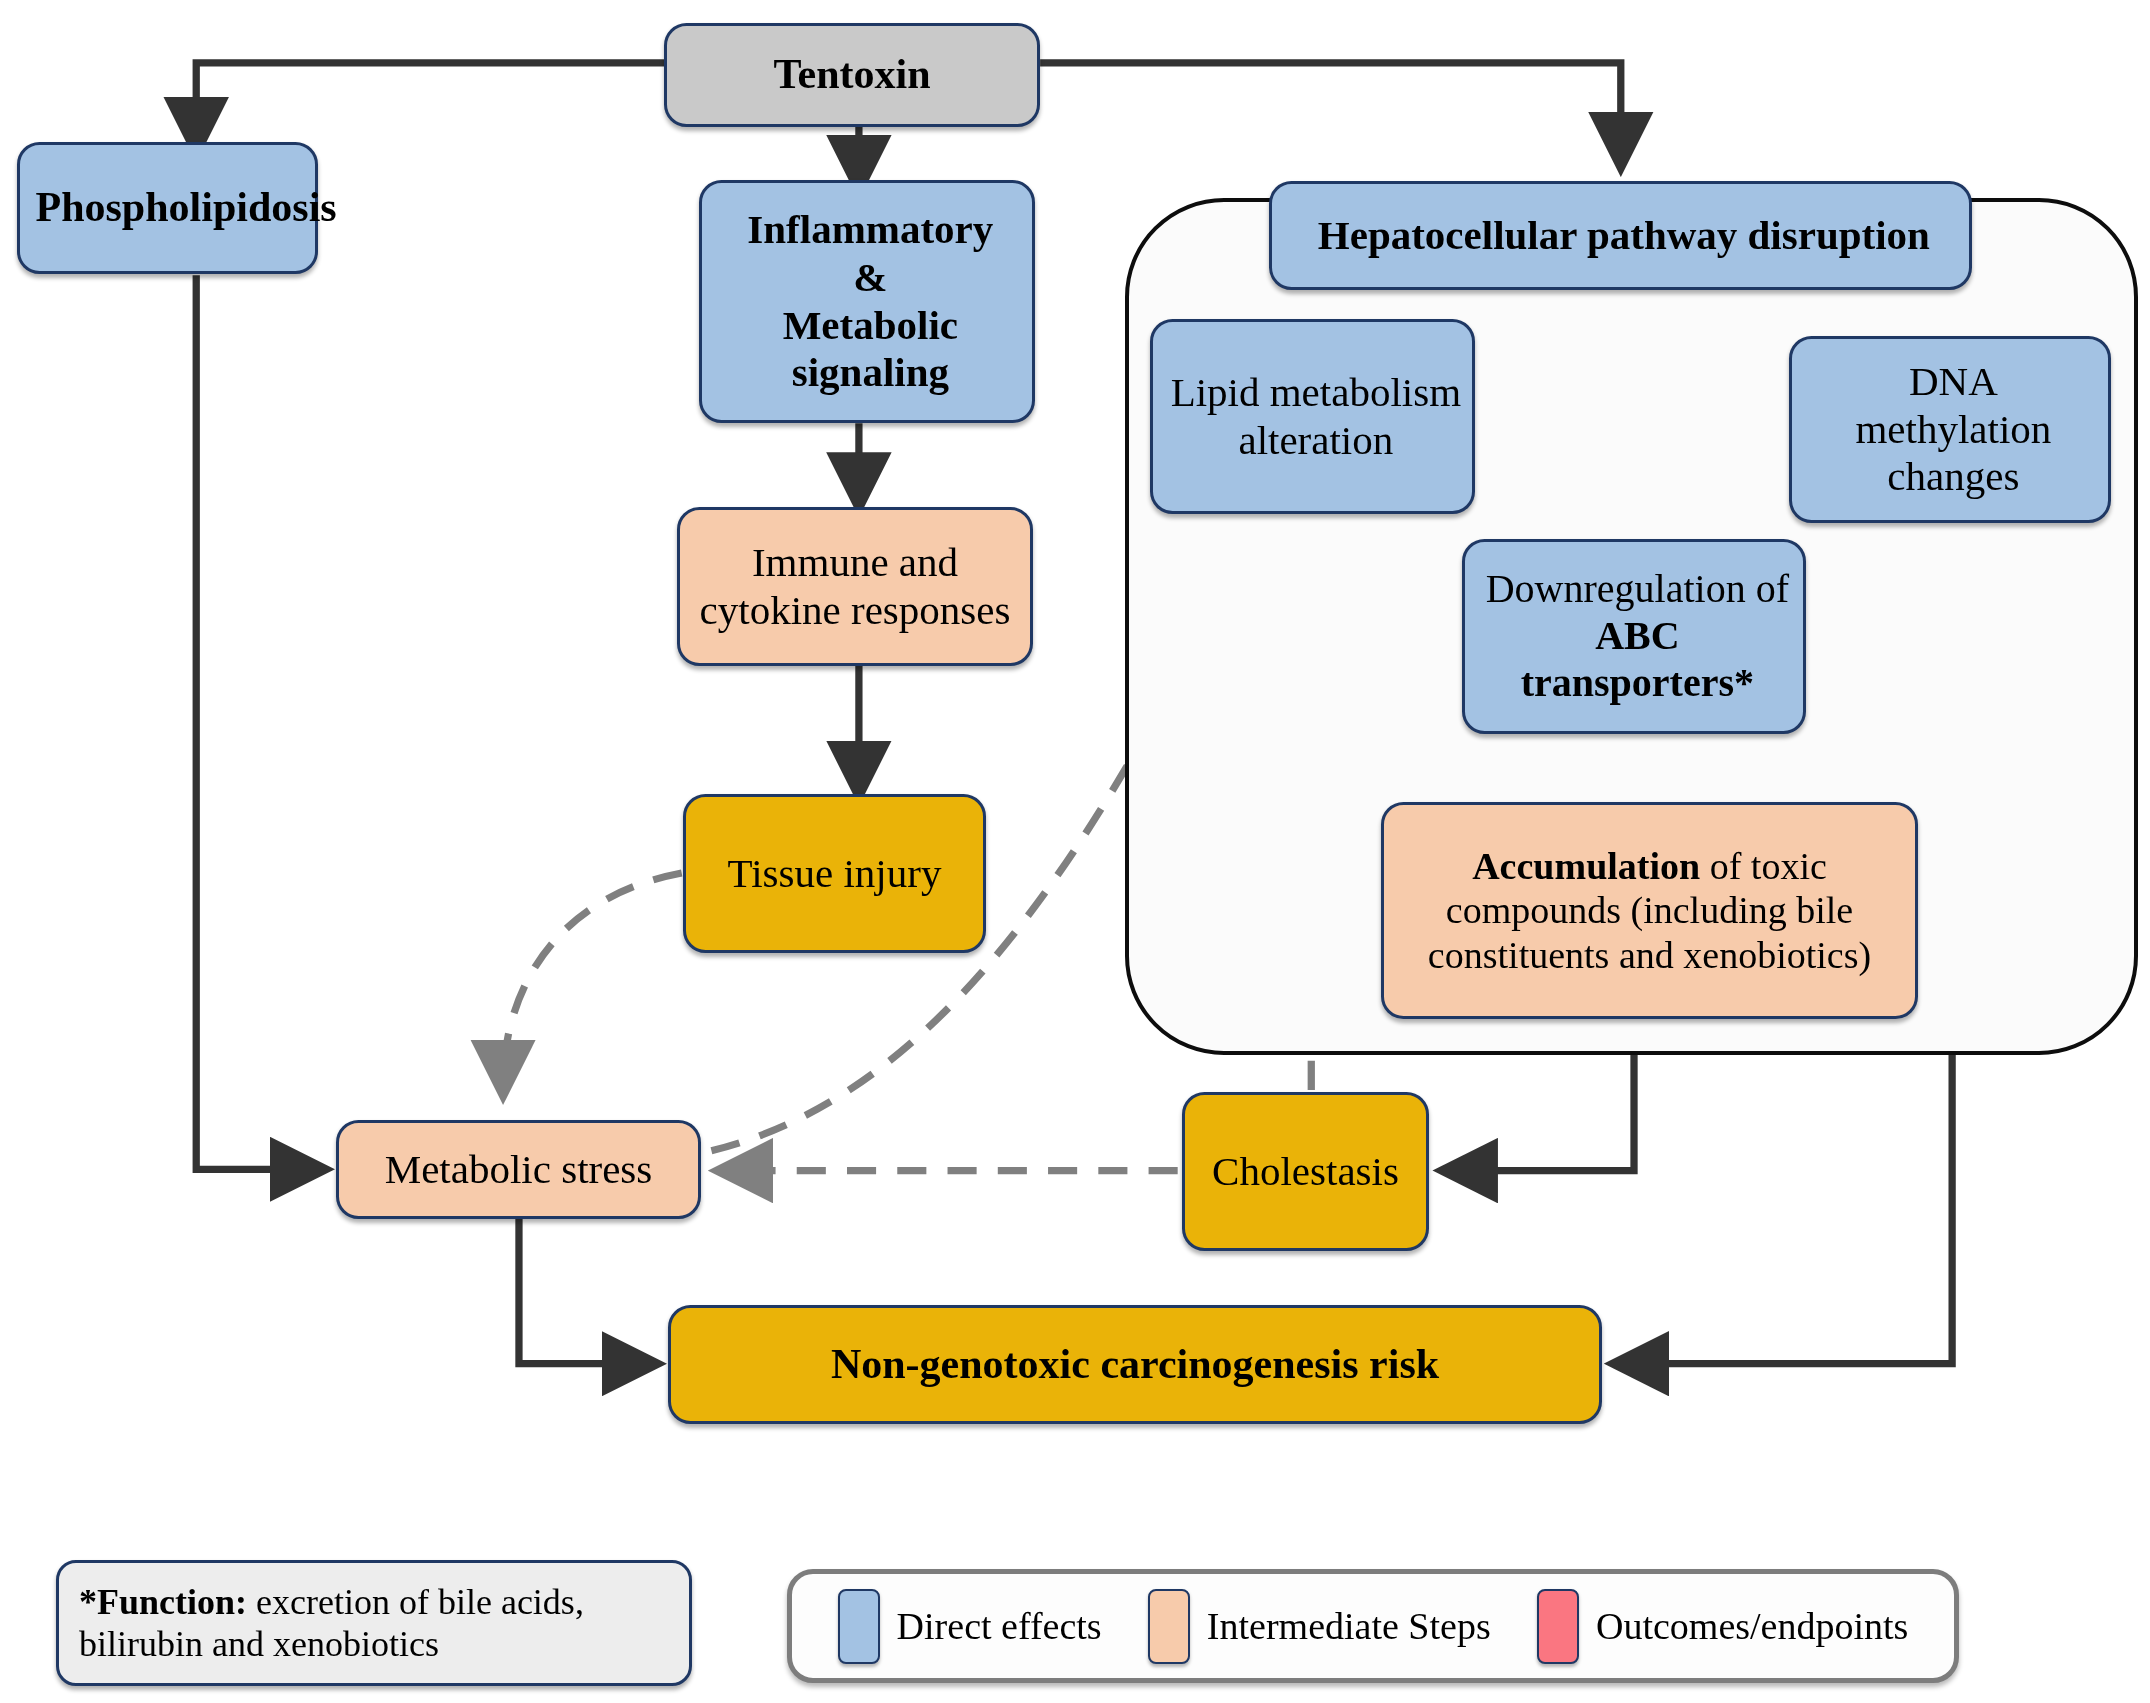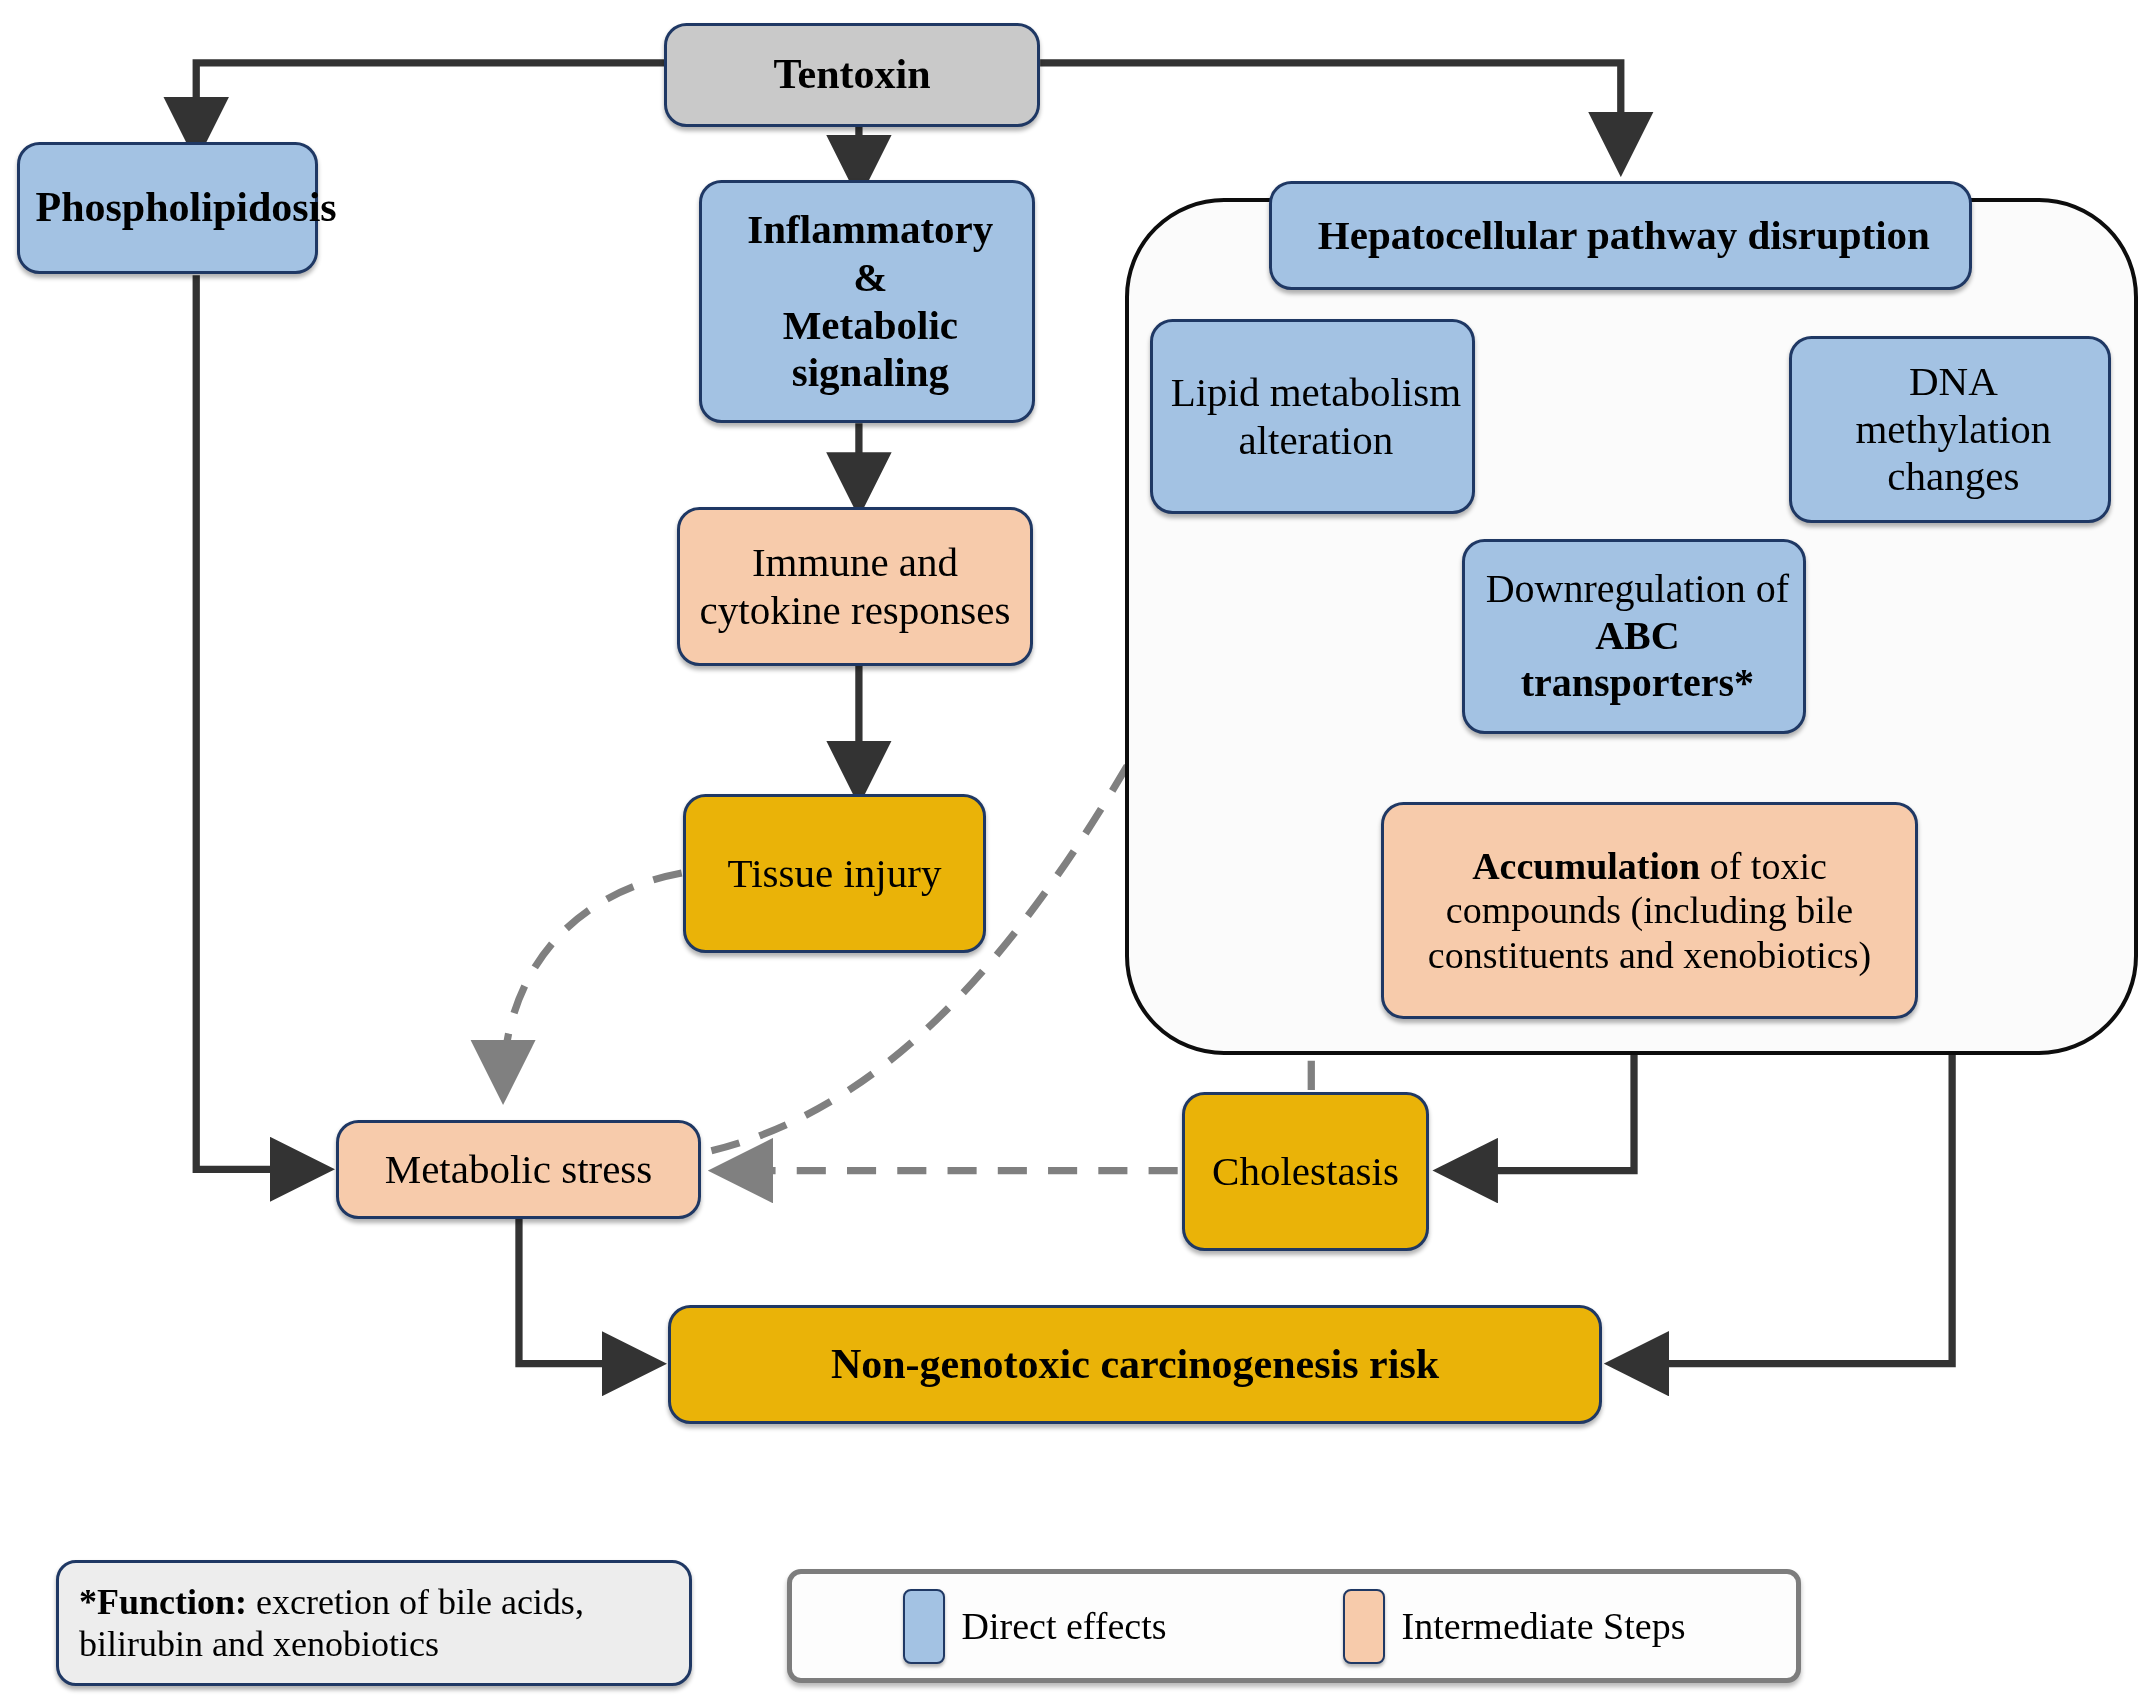--- a/index.html
+++ b/index.html
@@ -65,23 +65,23 @@
     box-sizing:border-box;
     padding:13.2px 20px;
     display:flex;align-items:center;
     font-size:36px;
     box-shadow:0 3.3px 4.6px rgba(0,0,0,.30);
     z-index:4;
   }
   #legend{
     position:absolute;
     left:787px;top:1569px;
-    width:1014px;height:114px;
+    width:1172px;height:114px;
     border:5.3px solid #7d7d7d;
-    border-radius:14px;
+    border-radius:26px;
     background:#fdfdfd;
     box-sizing:border-box;
     display:flex;
     align-items:center;
     justify-content:space-around;
     padding:0 22.5px;
     box-shadow:0 4px 5.3px rgba(0,0,0,.28);
     z-index:4;
   }
   .legend-item{display:flex;align-items:center;gap:17px;}
@@ -215,16 +215,20 @@
 
   <div id="legend">
     <div class="legend-item">
       <span class="swatch" style="background:#a3c2e3;"></span>
       <span class="legend-label">Direct effects</span>
     </div>
     <div class="legend-item">
       <span class="swatch" style="background:#f7cbab;"></span>
       <span class="legend-label">Intermediate Steps</span>
     </div>
+    <div class="legend-item">
+      <span class="swatch" style="background:#fa7681;"></span>
+      <span class="legend-label">Outcomes/endpoints</span>
+    </div>
   </div>
 
 </div>
 
 
 </body></html>

